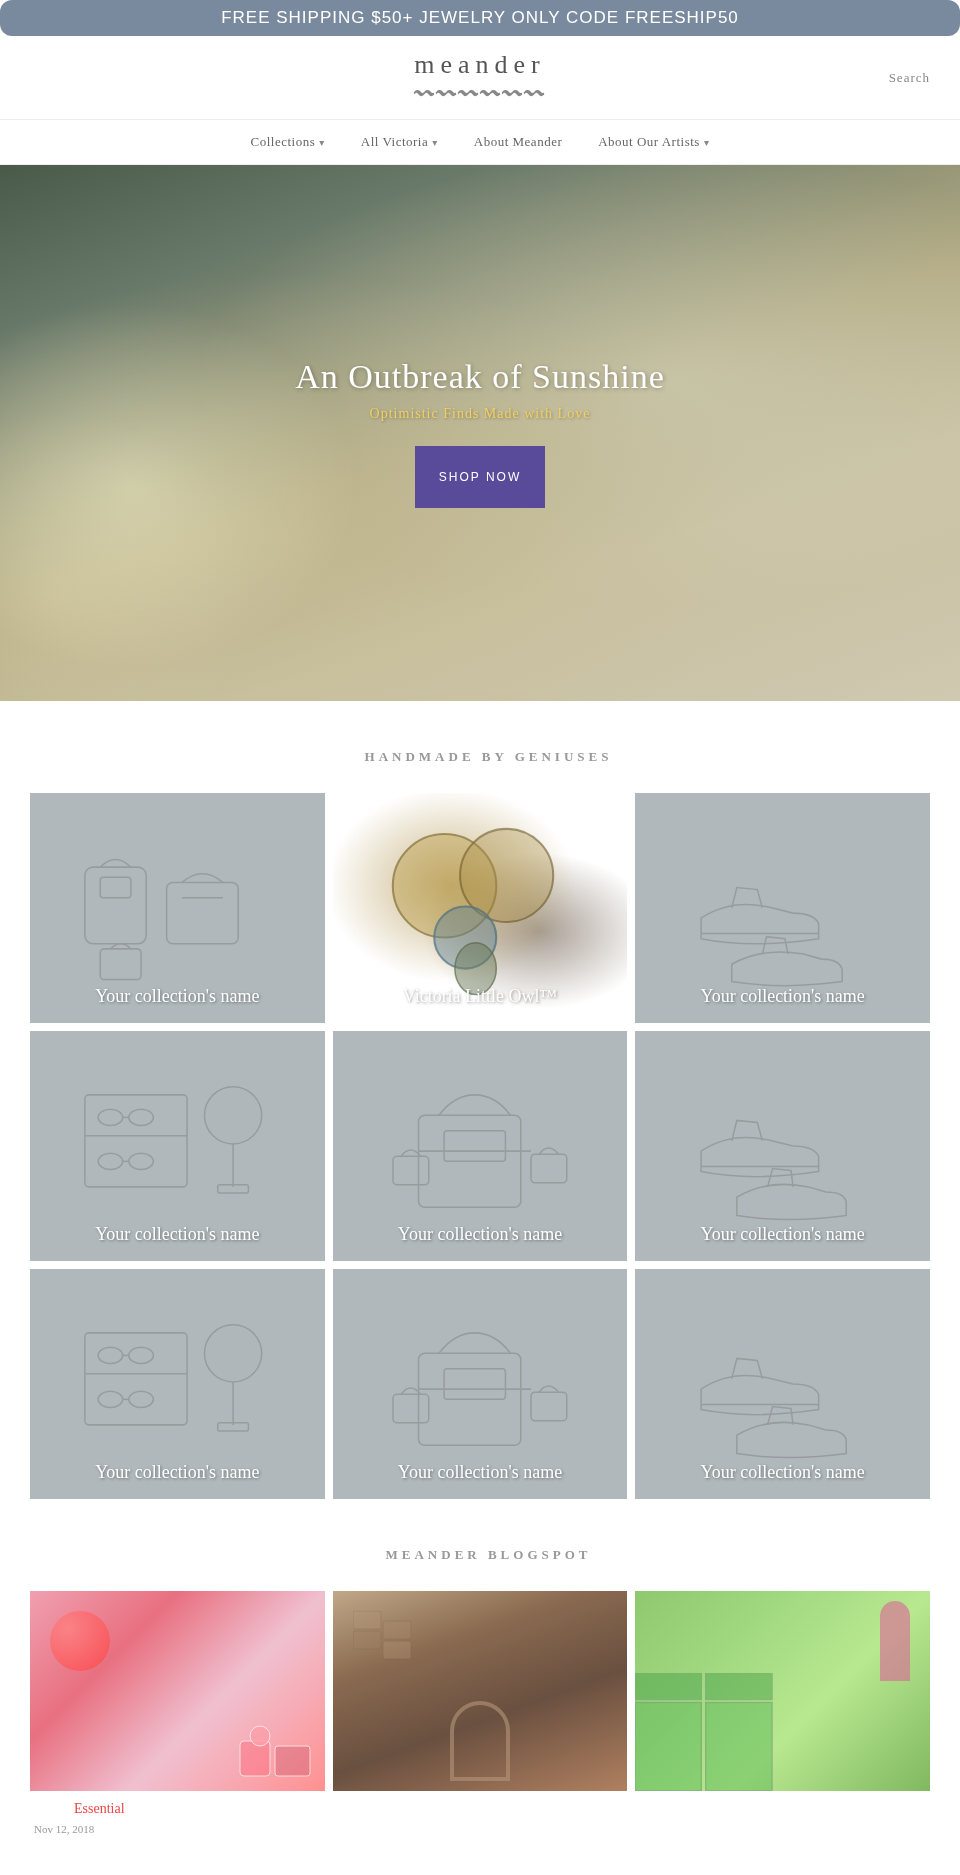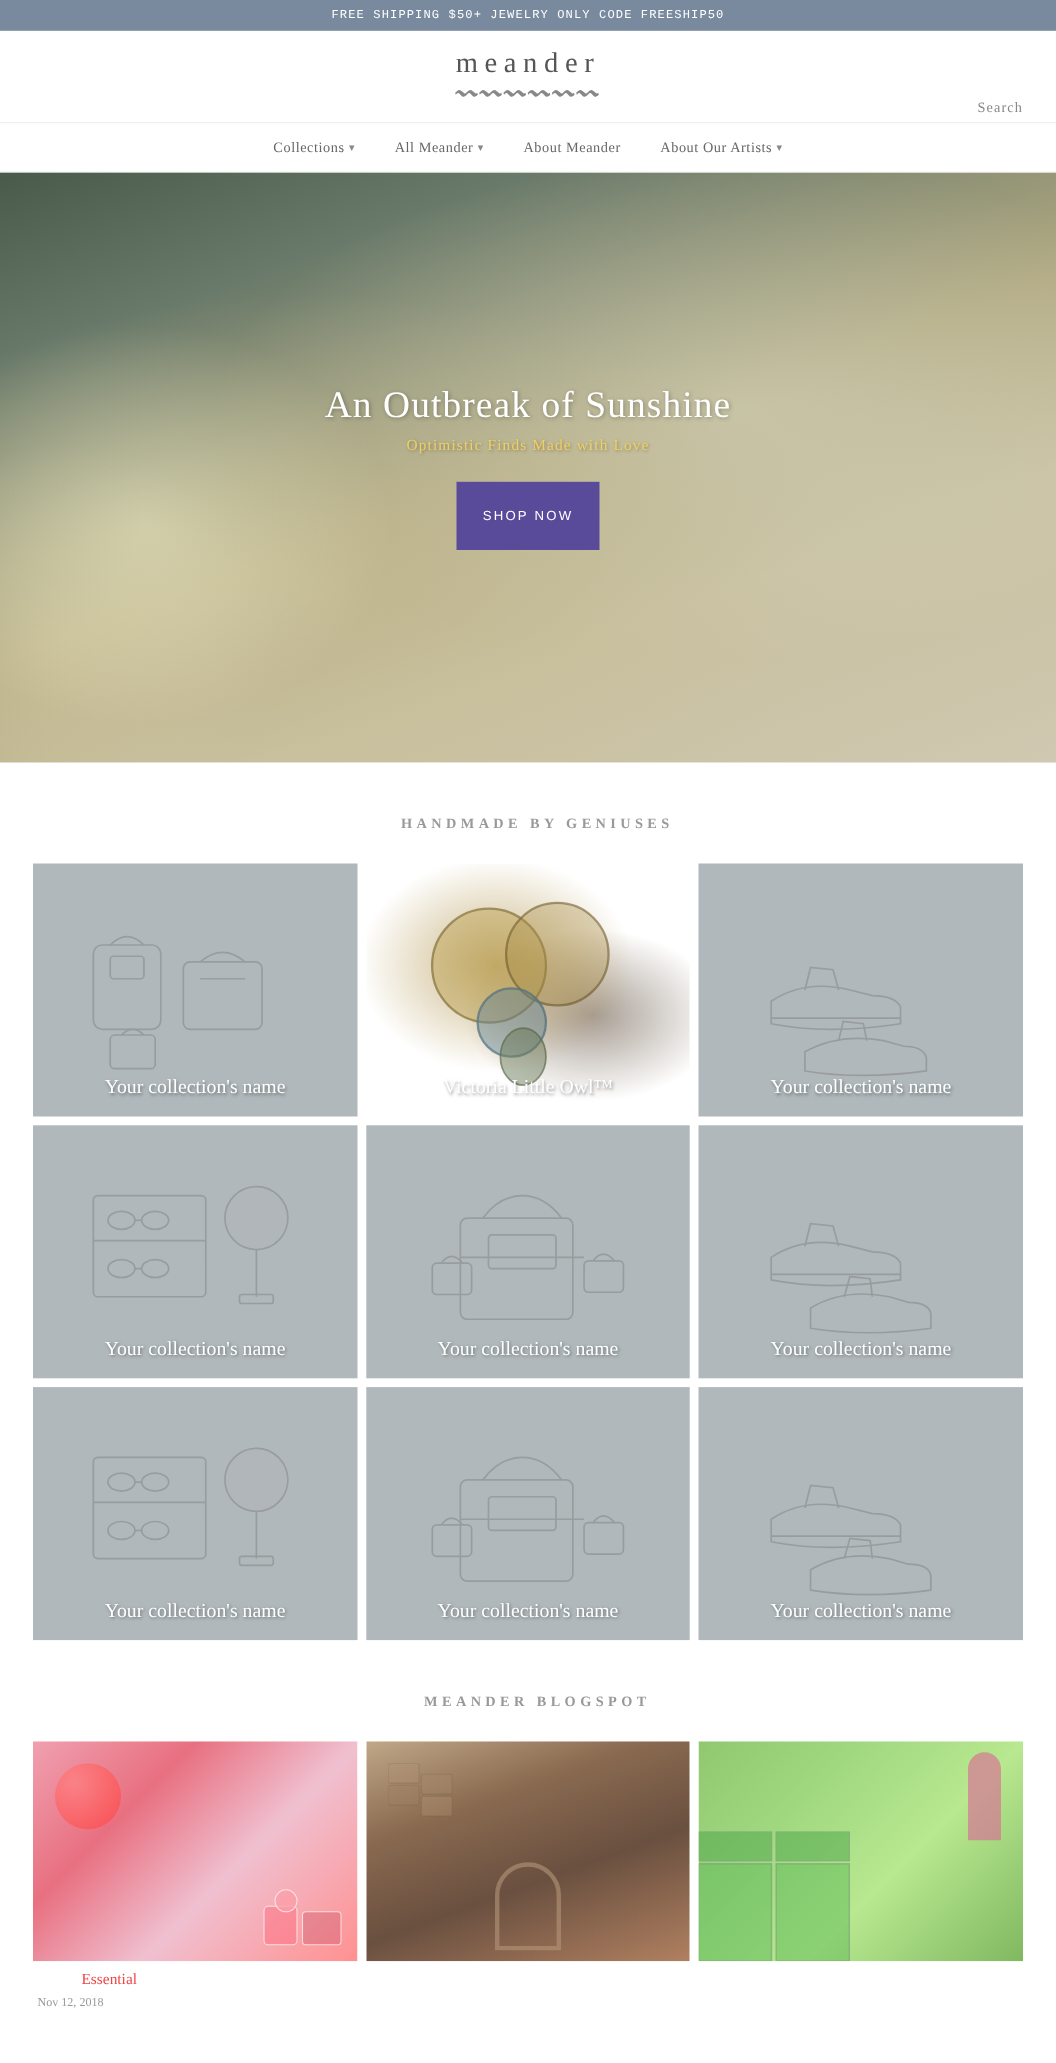--- a/index.html
+++ b/index.html
@@ -4,44 +4,44 @@
   <style>
     * { margin: 0; padding: 0; box-sizing: border-box; }
     body { font-family: 'Georgia', serif; background: #fff; width: 960px; }
 
     
     .top-banner {
       background: #7a8a9e;
       color: #fff;
       text-align: center;
       padding: 8px;
-      font-size: 11px;
+      font-size: 17px;
       letter-spacing: 1px;
-      font-family: Liberation Mono, monospace;
+      font-family: Liberation Sans, sans-serif;
+      border-radius: 12px;
     }
 
     
     .header {
       display: flex;
       align-items: center;
       justify-content: center;
       padding: 14px 30px;
       position: relative;
       border-bottom: 1px solid #eee;
     }
     .header-search {
       position: absolute;
       right: 30px;
       top: 50%;
       transform: translateY(-50%);
       font-size: 13px;
       color: #888;
       letter-spacing: 1px;
       cursor: pointer;
-      margin-top: 28px;
     }
     .logo-container {
       text-align: center;
     }
     .logo-text {
       font-family: 'Georgia', serif;
       font-size: 26px;
       color: #555;
       letter-spacing: 6px;
       font-weight: normal;
@@ -296,21 +296,21 @@
   </div>
   <div class="header-search">Search</div>
 </div>
 
 <nav class="nav">
   <a class="nav-item">
     <span>Collections</span>
     <span class="chevron">▾</span>
   </a>
   <a class="nav-item">
-    <span>All Meander</span>
+    <span>All Victoria</span>
     <span class="chevron">▾</span>
   </a>
   <a class="nav-item">
     <span>About Meander</span>
   </a>
   <a class="nav-item">
     <span>About Our Artists</span>
     <span class="chevron">▾</span>
   </a>
 </nav>

